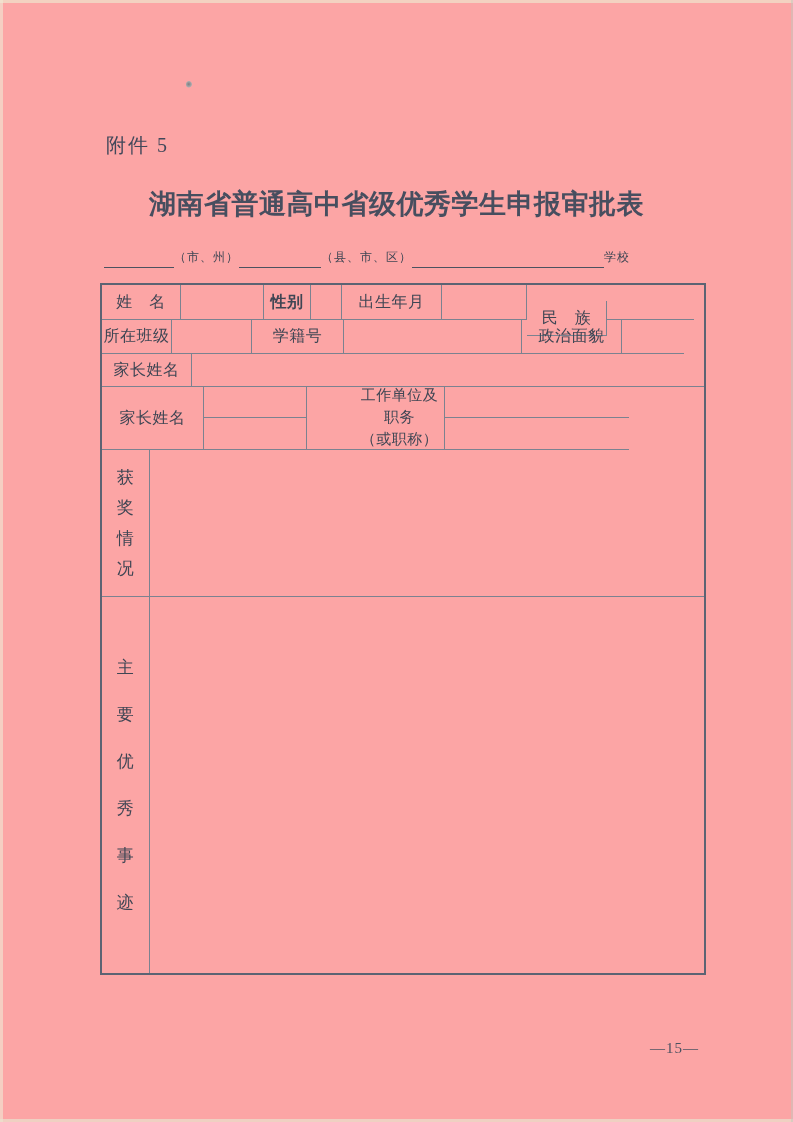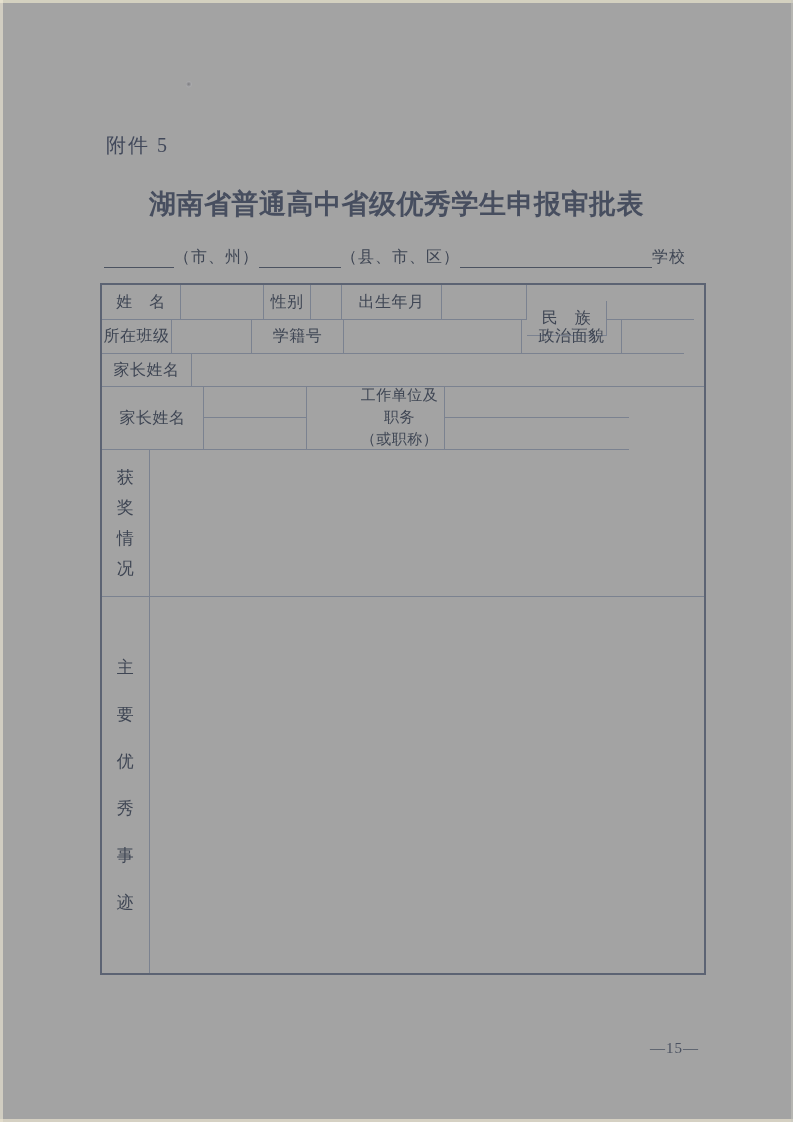--- a/index.html
+++ b/index.html
@@ -5,21 +5,21 @@
   html,body { margin:0; padding:0; }
   body {
     width:793px; height:1122px;
     background:#ffffff;
     font-family:"Liberation Serif","DejaVu Serif",serif;
     overflow:hidden;
   }
   .page {
     position:relative;
     width:793px; height:1122px;
-    background:#a3a3a3;
+    background:#fca5a5;
     color:#3f4654;
   }
   
   .edge-top    { position:absolute; left:0; top:0; width:100%; height:3px; background:rgba(238,233,208,0.65); }
   .edge-left   { position:absolute; left:0; top:0; width:3px; height:100%; background:rgba(240,233,214,0.6); }
   .edge-bottom { position:absolute; left:0; bottom:0; width:100%; height:3px; background:rgba(233,226,206,0.7); }
   .edge-right  { position:absolute; right:0; top:0; width:2px; height:100%; background:rgba(198,198,192,0.55); }
   .artifact-dot {
     position:absolute; left:186px; top:81px; width:6px; height:7px;
     border-radius:50%;
@@ -32,21 +32,21 @@
   }
   .title {
     position:absolute; left:0; top:186px; width:100%;
     text-align:center;
     font-size:27px; font-weight:bold; letter-spacing:0.5px;
     color:#474e5f;
   }
   .subhead {
     position:absolute; left:104px; top:246px;
     display:flex; align-items:flex-end;
-    font-size:16px; color:#3f4654; height:22px;
+    font-size:12px; color:#3f4654; height:22px;
   }
   .blankline { display:inline-block; border-bottom:1.5px solid #4b5260; height:19px; }
   .bl-city   { width:70px; }
   .bl-county { width:82px; }
   .bl-school { width:192px; }
   .subhead .lbl { line-height:22px; letter-spacing:1px; }
 
   
   .tbl {
     position:absolute; left:100px; top:283px; width:602px;
@@ -103,21 +103,21 @@
     <span class="lbl">（县、市、区）</span>
     <span class="blankline bl-school"></span>
     <span class="lbl">学校</span>
   </div>
 
   <div class="tbl">
 
     <div class="trow r1">
       <div class="cell" style="width:79px;font-family:Liberation Serif, serif;">姓　名</div>
       <div class="cell" style="width:83px;"></div>
-      <div class="cell" style="width:47px;">性别</div>
+      <div class="cell" style="width:47px;font-weight:bold;">性别</div>
       <div class="cell" style="width:31px;"></div>
       <div class="cell" style="width:100px;">出生年月</div>
       <div class="cell" style="width:85px;"></div>
       <div class="cell" style="width:80px;margin-top:16px;">民　族</div>
       <div class="cell last" style="width:87px;"></div>
     </div>
 
     <div class="trow r2">
       <div class="cell" style="width:70px;">所在班级</div>
       <div class="cell" style="width:80px;"></div>

